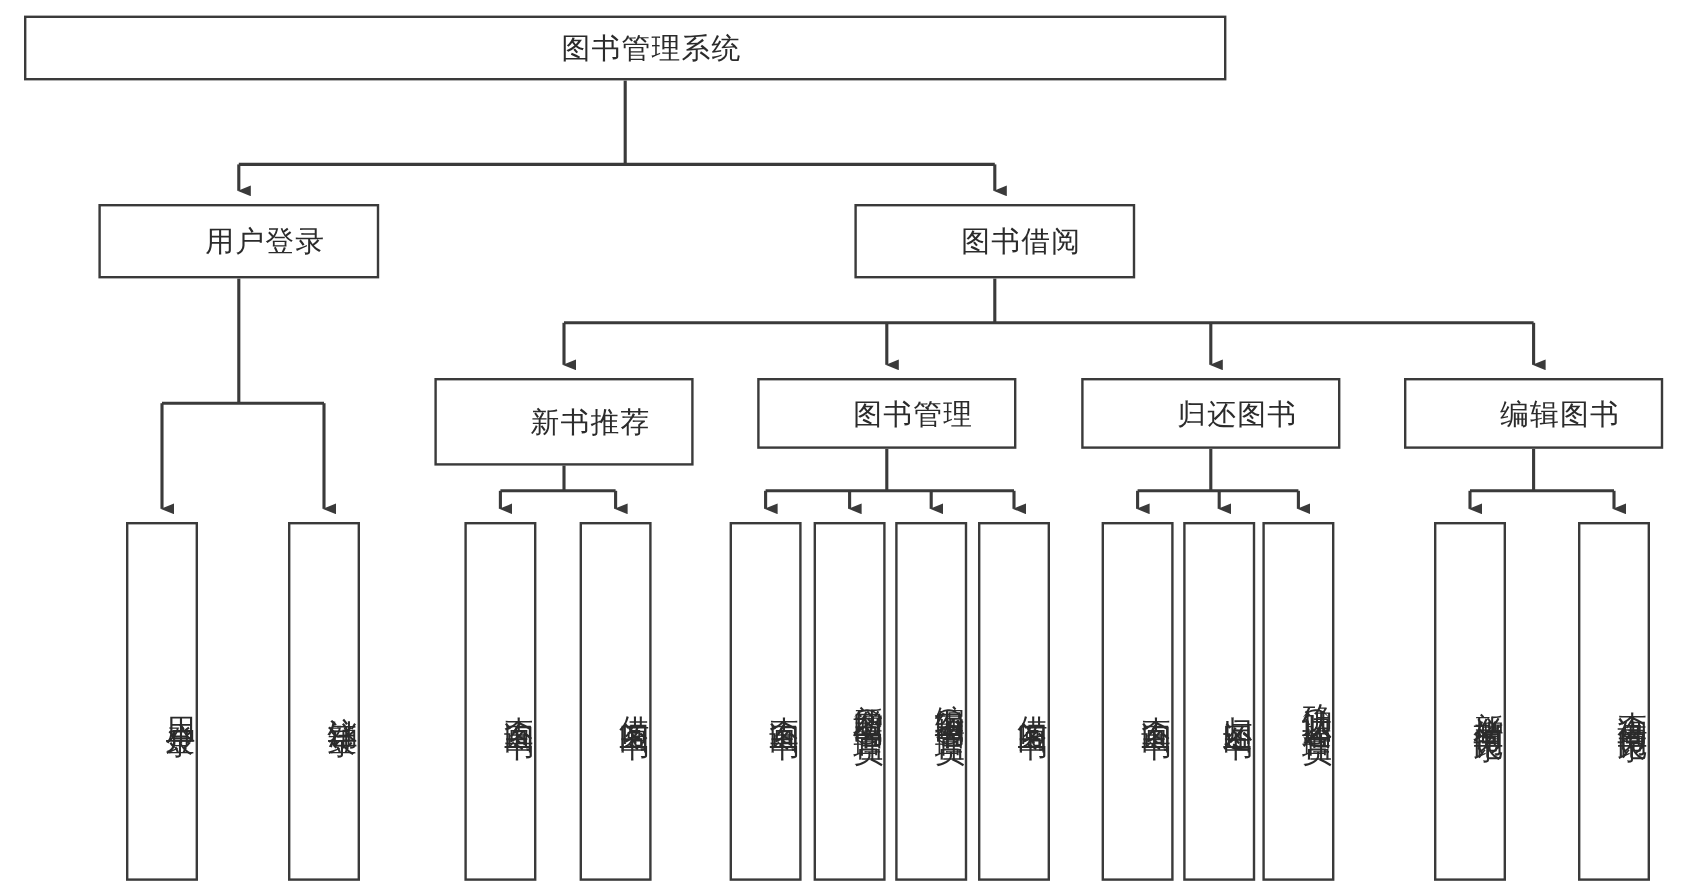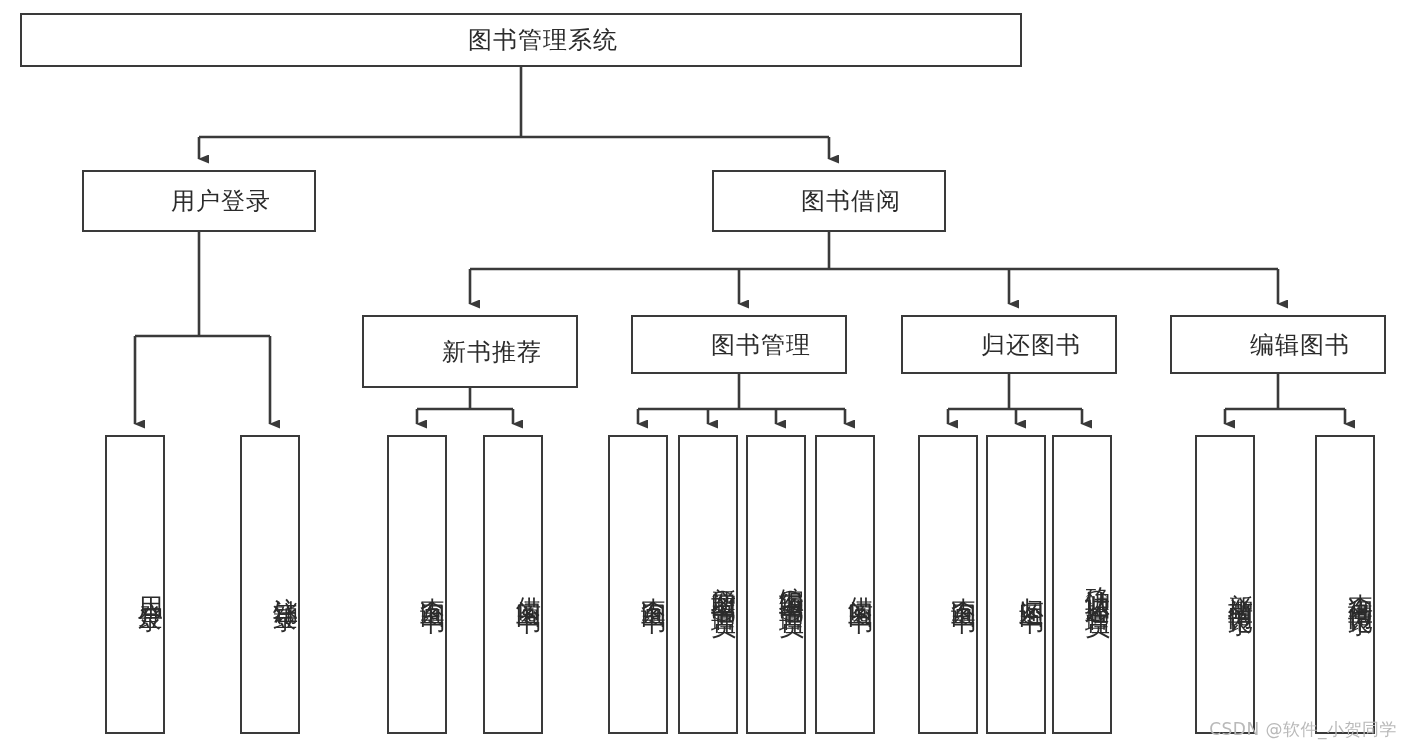--- a/index.html
+++ b/index.html
@@ -81,14 +81,13 @@
       <div class="node v" id="box-leaf_borrow_add" style="left: 678px; top: 435px; width: 60px; height: 299px;">新增图书（管理员）</div>
       <div class="node v" id="box-leaf_borrow_edit" style="left: 746px; top: 435px; width: 60px; height: 299px;">编辑图书（管理员）</div>
       <div class="node v" id="box-leaf_borrow_lend" style="left: 815px; top: 435px; width: 60px; height: 299px;">借阅图书</div>
       <div class="node v" id="box-leaf_cur_query" style="left: 918px; top: 435px; width: 60px; height: 299px;">查询图书</div>
       <div class="node v" id="box-leaf_cur_return" style="left: 986px; top: 435px; width: 60px; height: 299px;">归还图书</div>
       <div class="node v" id="box-leaf_cur_confirm" style="left: 1052px; top: 435px; width: 60px; height: 299px;">确认归还（管理员）</div>
       <div class="node v" id="box-leaf_rec_add" style="left: 1195px; top: 435px; width: 60px; height: 299px;">新增借阅记录</div>
       <div class="node v" id="box-leaf_rec_query_rec" style="left: 1315px; top: 435px; width: 60px; height: 299px;">查询借阅记录</div>
     </div>
 
-  <div class="watermark">CSDN @软件_小贺同学</div>
 </div>
 
 </body></html>

